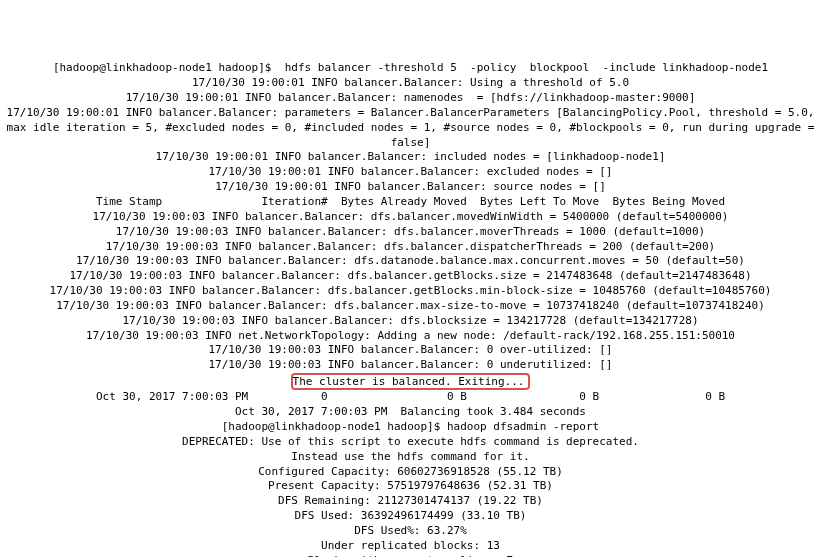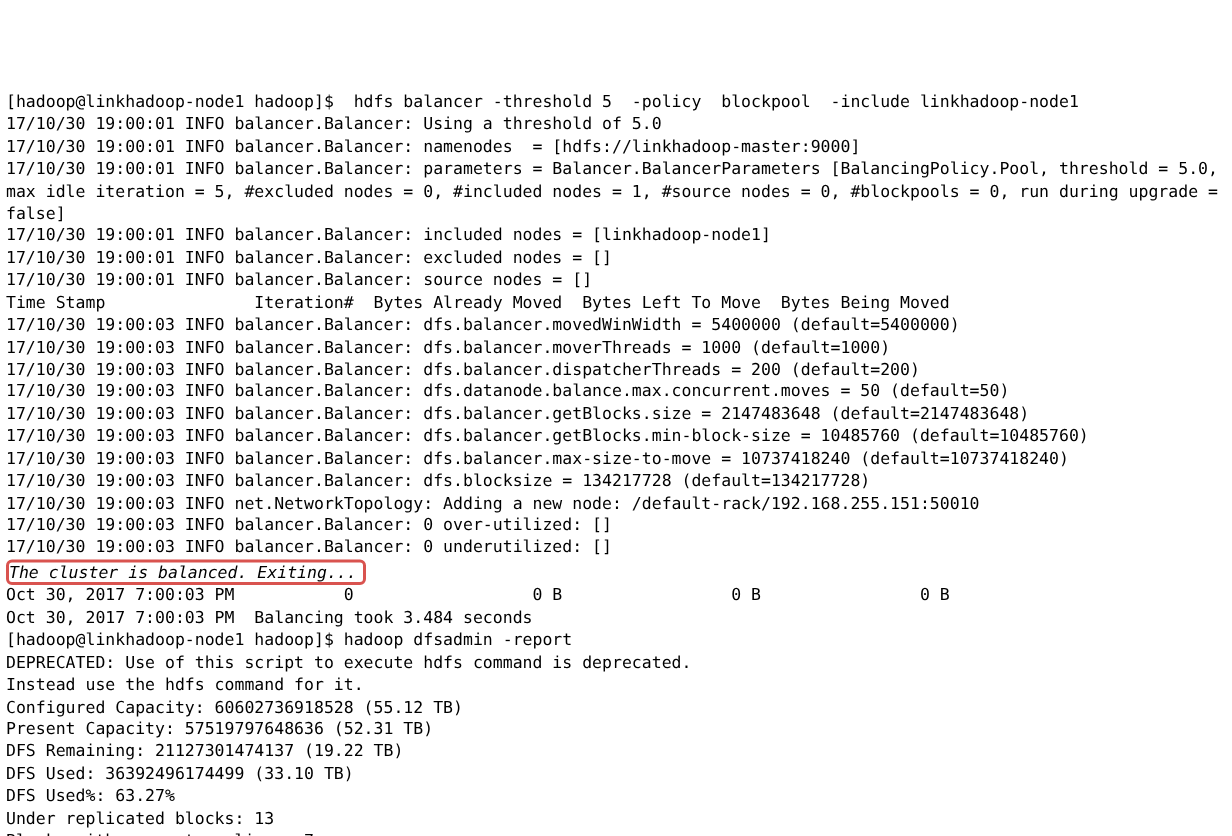--- a/index.html
+++ b/index.html
@@ -6,28 +6,27 @@
     body {
       font-family: "Menlo", "Monaco", "Consolas", monospace;
       font-size: 11px;
       line-height: 1.35;
       color: #000;
       background: #fff;
       padding: 2px 4px;
       white-space: pre-wrap;
       width: 821px;
     }
-    .line { display: block; }
+    .line { display: block; text-align: center; }
     .highlighted {
       display: inline-block;
       border: 2px solid #d9534f;
       border-radius: 4px;
       padding: 0 4px 0 0;
       line-height: 1.2;
-      font-style: italic;
     }
   </style>
 </head>
 <body>
 
 
 
 <div id="terminal-output"><span class="line">[hadoop@linkhadoop-node1 hadoop]$  hdfs balancer -threshold 5  -policy  blockpool  -include linkhadoop-node1</span><span class="line">17/10/30 19:00:01 INFO balancer.Balancer: Using a threshold of 5.0</span><span class="line">17/10/30 19:00:01 INFO balancer.Balancer: namenodes  = [hdfs://linkhadoop-master:9000]</span><span class="line">17/10/30 19:00:01 INFO balancer.Balancer: parameters = Balancer.BalancerParameters [BalancingPolicy.Pool, threshold = 5.0, max idle iteration = 5, #excluded nodes = 0, #included nodes = 1, #source nodes = 0, #blockpools = 0, run during upgrade = false]</span><span class="line">17/10/30 19:00:01 INFO balancer.Balancer: included nodes = [linkhadoop-node1]</span><span class="line">17/10/30 19:00:01 INFO balancer.Balancer: excluded nodes = []</span><span class="line">17/10/30 19:00:01 INFO balancer.Balancer: source nodes = []</span><span class="line">Time Stamp               Iteration#  Bytes Already Moved  Bytes Left To Move  Bytes Being Moved</span><span class="line">17/10/30 19:00:03 INFO balancer.Balancer: dfs.balancer.movedWinWidth = 5400000 (default=5400000)</span><span class="line">17/10/30 19:00:03 INFO balancer.Balancer: dfs.balancer.moverThreads = 1000 (default=1000)</span><span class="line">17/10/30 19:00:03 INFO balancer.Balancer: dfs.balancer.dispatcherThreads = 200 (default=200)</span><span class="line">17/10/30 19:00:03 INFO balancer.Balancer: dfs.datanode.balance.max.concurrent.moves = 50 (default=50)</span><span class="line">17/10/30 19:00:03 INFO balancer.Balancer: dfs.balancer.getBlocks.size = 2147483648 (default=2147483648)</span><span class="line">17/10/30 19:00:03 INFO balancer.Balancer: dfs.balancer.getBlocks.min-block-size = 10485760 (default=10485760)</span><span class="line">17/10/30 19:00:03 INFO balancer.Balancer: dfs.balancer.max-size-to-move = 10737418240 (default=10737418240)</span><span class="line">17/10/30 19:00:03 INFO balancer.Balancer: dfs.blocksize = 134217728 (default=134217728)</span><span class="line">17/10/30 19:00:03 INFO net.NetworkTopology: Adding a new node: /default-rack/192.168.255.151:50010</span><span class="line">17/10/30 19:00:03 INFO balancer.Balancer: 0 over-utilized: []</span><span class="line">17/10/30 19:00:03 INFO balancer.Balancer: 0 underutilized: []</span><span class="line"><span class="highlighted">The cluster is balanced. Exiting...</span></span><span class="line">Oct 30, 2017 7:00:03 PM           0                  0 B                 0 B                0 B</span><span class="line">Oct 30, 2017 7:00:03 PM  Balancing took 3.484 seconds</span><span class="line">[hadoop@linkhadoop-node1 hadoop]$ hadoop dfsadmin -report</span><span class="line">DEPRECATED: Use of this script to execute hdfs command is deprecated.</span><span class="line">Instead use the hdfs command for it.</span><span class="line"></span><span class="line">Configured Capacity: 60602736918528 (55.12 TB)</span><span class="line">Present Capacity: 57519797648636 (52.31 TB)</span><span class="line">DFS Remaining: 21127301474137 (19.22 TB)</span><span class="line">DFS Used: 36392496174499 (33.10 TB)</span><span class="line">DFS Used%: 63.27%</span><span class="line">Under replicated blocks: 13</span><span class="line">Blocks with corrupt replicas: 7</span></div>
 
 

